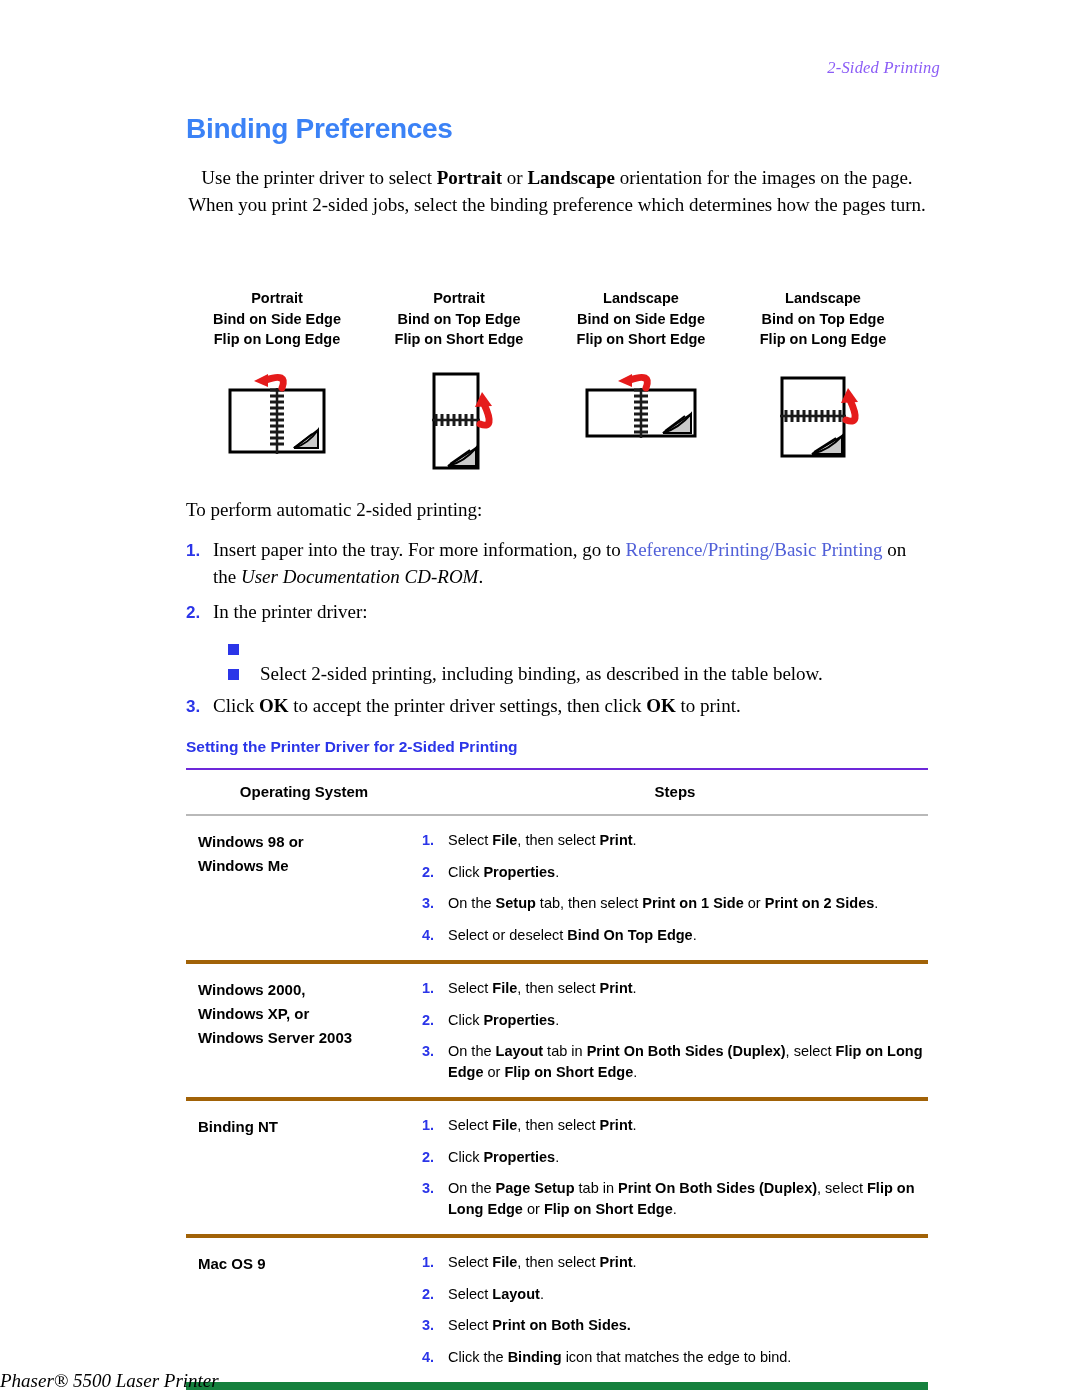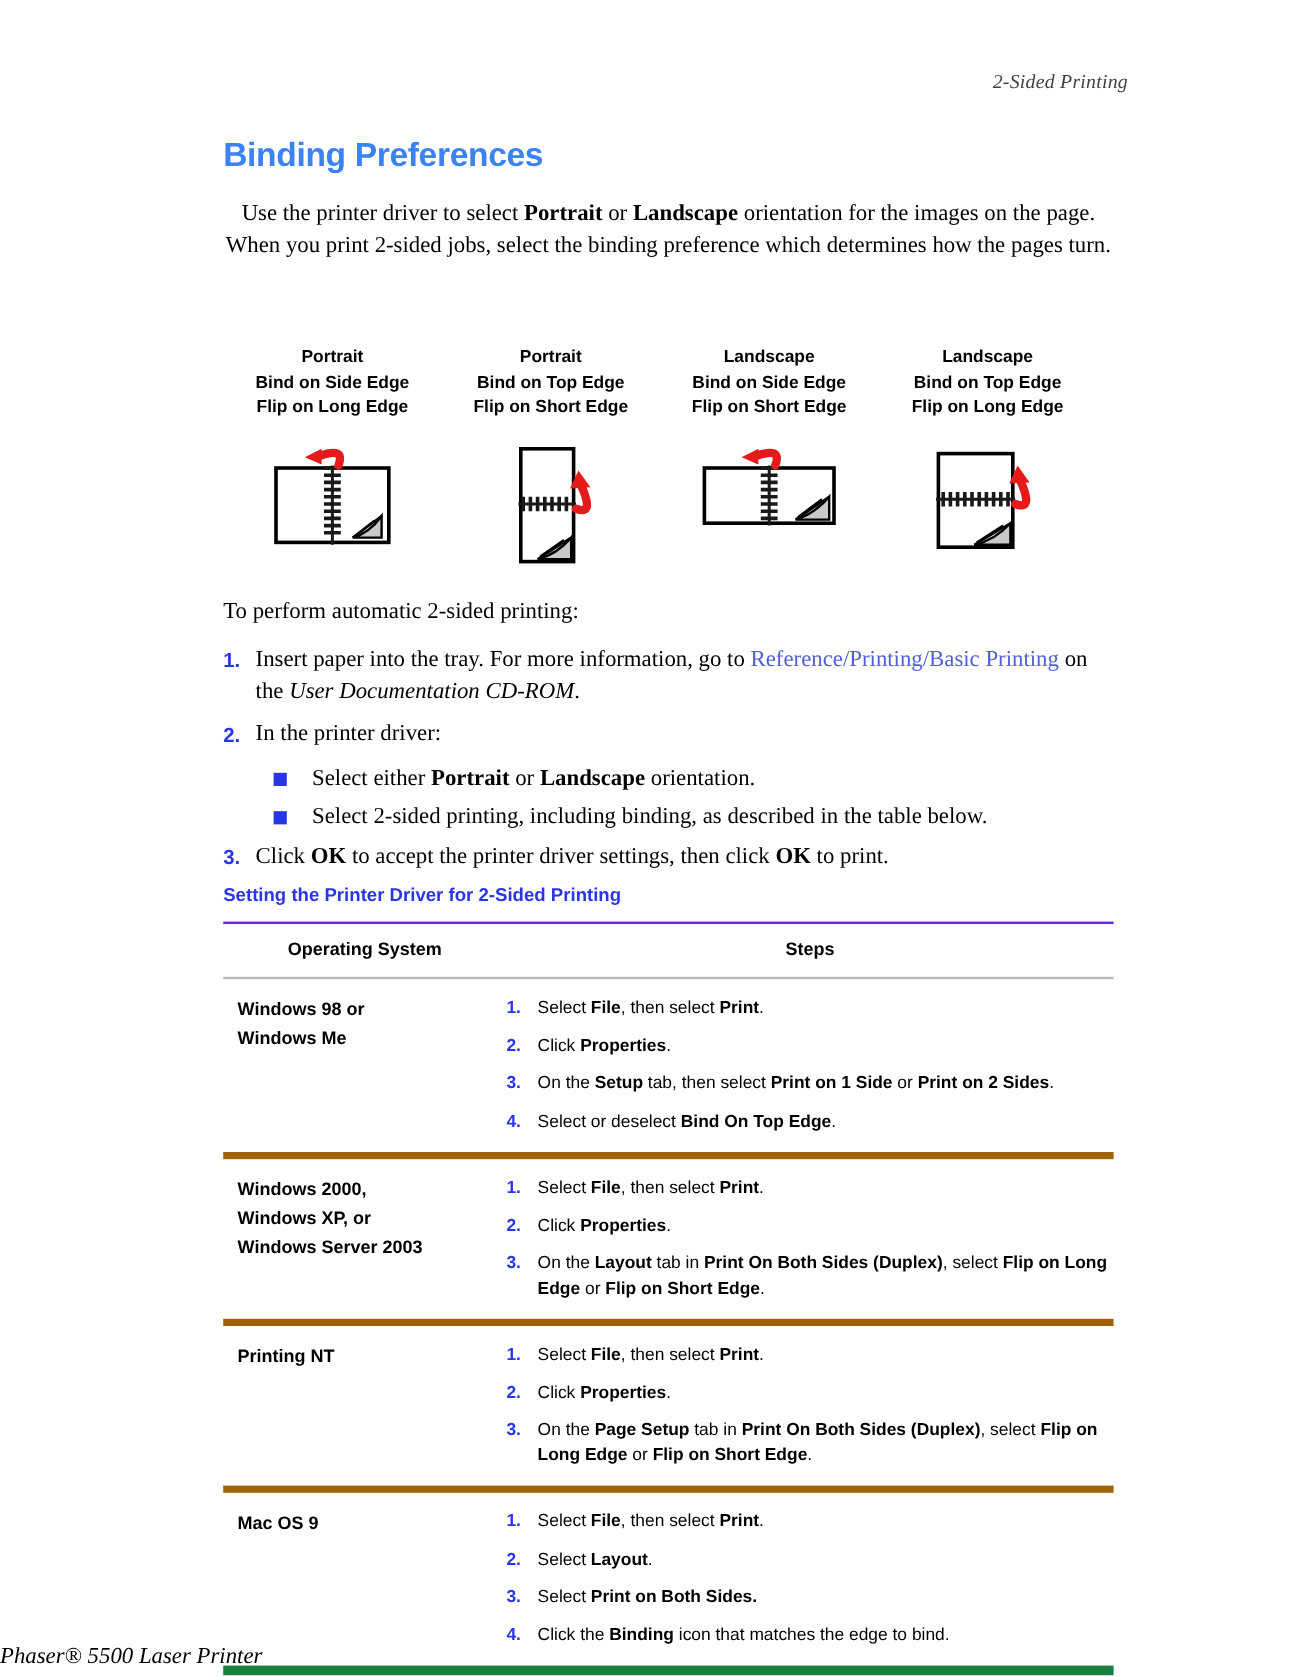--- a/index.html
+++ b/index.html
@@ -18,21 +18,21 @@
   }
 
   
   .running-header {
     position: absolute;
     top: 58px;
     right: 140px;
     font-family: "Liberation Serif", serif;
     font-style: italic;
     font-size: 16.5px;
-    color: #404040;
+    color: #8b5cf6;
     letter-spacing: 0.2px;
   }
 
   
   .content {
     position: absolute;
     left: 186px;
     top: 0;
     width: 742px;
   }
@@ -165,21 +165,21 @@
     font-size: 15px;
     font-weight: bold;
     padding: 13px 0 14px 12px;
     border-top: 2px solid #6d28d9;
     border-bottom: 2px solid #b9b9b9;
     vertical-align: top;
   }
   table.os-table td {
     vertical-align: top;
     padding: 14px 0 15px 12px;
-    border-bottom: 6px solid #a16207;
+    border-bottom: 4px solid #a16207;
     font-size: 14.5px;
   }
   table.os-table tr:last-child td {
     border-bottom: 8px solid #15803d;
   }
   .col-os { width: 212px; }
   .os-name {
     font-weight: bold;
     font-size: 15px;
     line-height: 24px;
@@ -364,21 +364,20 @@
     <div class="proc-item">
       <div class="proc-num">2.</div>
       <div class="proc-text">
         <span>In the printer driver:</span>
       </div>
     </div>
 
     <div class="sub-list">
       <div class="sub-item">
         <div class="bullet-sq"></div>
-        <div><span>Select either </span><b>Portrait</b><span> or </span><b>Landscape</b><span> orientation.</span></div>
       </div>
       <div class="sub-item">
         <div class="bullet-sq"></div>
         <div><span>Select 2-sided printing, including binding, as described in the table below.</span></div>
       </div>
     </div>
 
     <div class="proc-item">
       <div class="proc-num">3.</div>
       <div class="proc-text"><span>Click </span><b>OK</b><span> to accept the printer driver settings, then click </span><b>OK</b><span> to print.</span></div>
@@ -439,21 +438,21 @@
                 </div>
                 <div class="step-row">
                   <div class="step-num">3.</div>
                   <div class="step-text"><span>On the </span><b>Layout</b><span> tab in </span><b>Print On Both Sides (Duplex)</b><span>, select </span><b>Flip on Long Edge</b><span> or </span><b>Flip on Short Edge</b><span>.</span></div>
                 </div>
               </div>
             </td>
           </tr>
           <tr>
             <td class="col-os">
-              <div class="os-name">Printing NT</div>
+              <div class="os-name">Binding NT</div>
             </td>
             <td>
               <div class="steps-list">
                 <div class="step-row">
                   <div class="step-num">1.</div>
                   <div class="step-text"><span>Select </span><b>File</b><span>, then select </span><b>Print</b><span>.</span></div>
                 </div>
                 <div class="step-row">
                   <div class="step-num">2.</div>
                   <div class="step-text"><span>Click </span><b>Properties</b><span>.</span></div>

